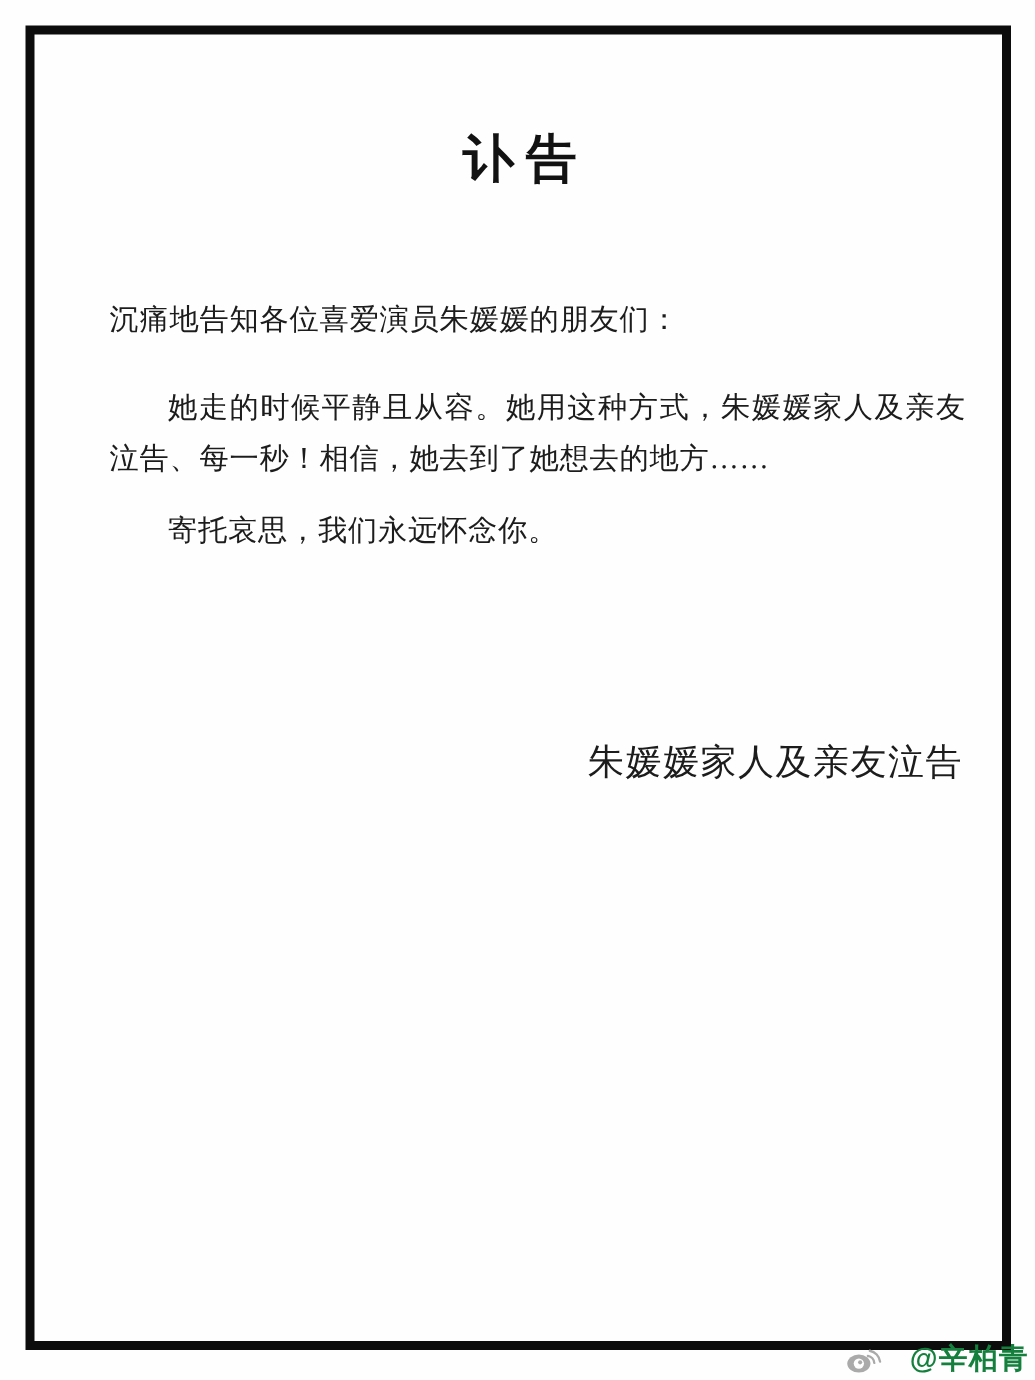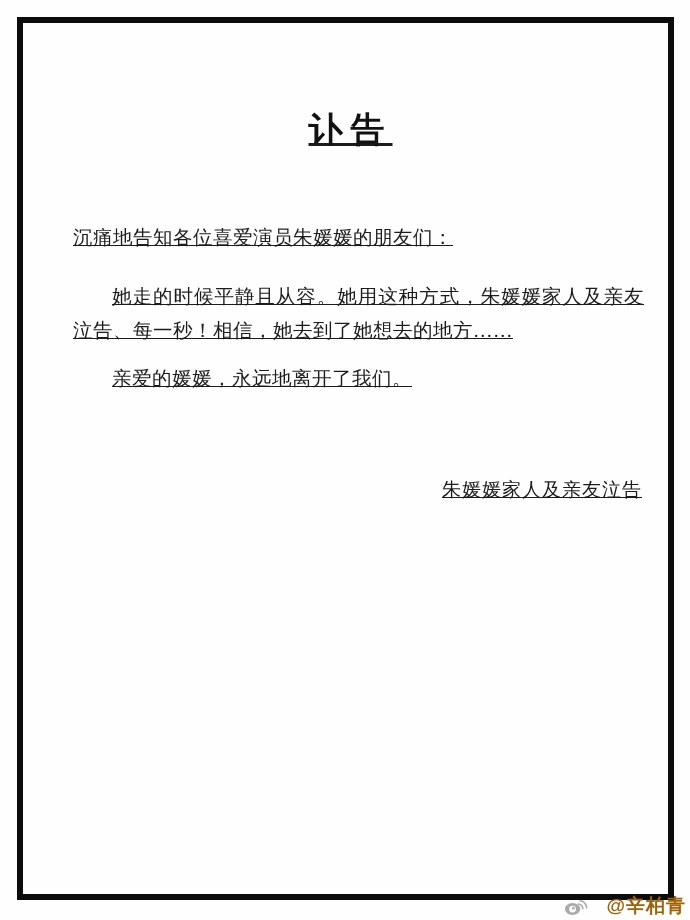--- a/index.html
+++ b/index.html
@@ -20,22 +20,21 @@
   .frame {
     position: absolute;
     left: 17px; top: 17px;
     width: 657px; height: 883px;
     border: 6px solid #0c0c0c;
     background: #fefefe;
   }
   .content {
     position: relative;
     width: 100%; height: 100%;
-    padding: 84px 24px 0 26px;
-    text-decoration: underline;
+    padding: 60px 24px 0 26px;
   }
   .doc-title {
     text-align: center;
     font-family: "Liberation Sans", "DejaVu Sans", sans-serif;
     font-weight: 700;
     font-size: 34px;
     letter-spacing: 8px;
     text-indent: 8px; 
     color: #121212;
     margin-bottom: 68px;
@@ -44,55 +43,55 @@
     font-size: 19.5px;
     line-height: 34.5px;
     text-align: justify;
     letter-spacing: 0.5px;
     margin-left: 24px;
   }
   .body-text p { margin-bottom: 13px; }
   .body-text p.salutation { margin-bottom: 24px; }
   .body-text p.indent { text-indent: 2em; }
   .signature {
-    margin-top: 81px;
+    margin-top: 120px;
     text-align: right;
-    font-size: 19px;
+    font-size: 24px;
     letter-spacing: 1px;
     padding-right: 2px;
   }
   .watermark {
     position: absolute;
     right: 4px;
     bottom: 1px;
     display: flex;
     align-items: center;
     gap: 18px;
-    color: #a16207;
+    color: #15803d;
     font-family: "Liberation Sans", "DejaVu Sans", sans-serif;
     font-size: 19px;
     font-weight: 700;
     letter-spacing: 1px;
     z-index: 5;
   }
   .watermark .wb-icon { display: inline-block; line-height: 0; }
 </style>
 </head>
 <body>
 
 <div class="scan-page">
   <div class="frame">
     <div class="content">
 
       <div class="doc-title">讣告</div>
 
       <div class="body-text">
         <p class="salutation">沉痛地告知各位喜爱演员朱媛媛的朋友们：</p>
         <p class="indent">她走的时候平静且从容。她用这种方式，朱媛媛家人及亲友泣告、每一秒！相信，她去到了她想去的地方……</p>
-        <p class="indent">亲爱的媛媛，永远地离开了我们。</p>
+        <p class="indent">寄托哀思，我们永远怀念你。</p>
       </div>
 
       <div class="signature">朱媛媛家人及亲友泣告</div>
 
     </div>
   </div>
 
   <div class="watermark">
     <span class="wb-icon">
       <svg width="24" height="19" viewBox="0 0 28 22" xmlns="http://www.w3.org/2000/svg">

